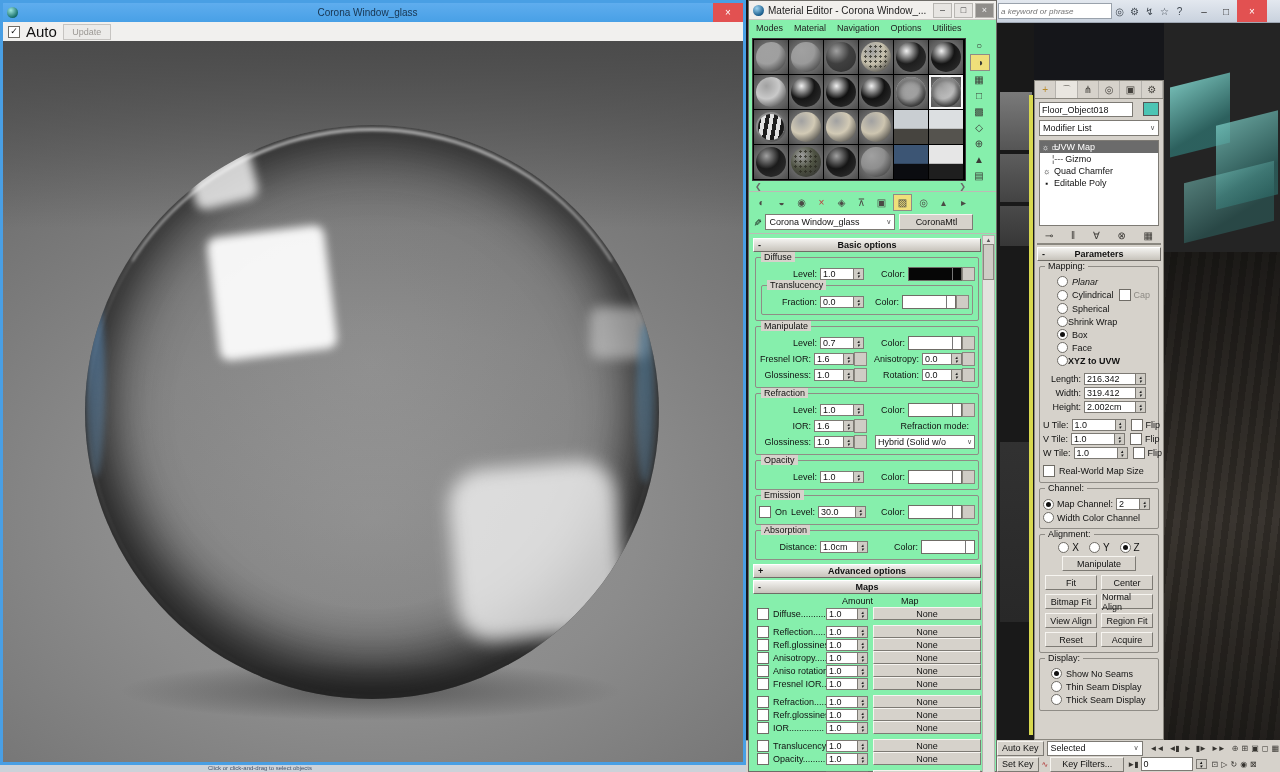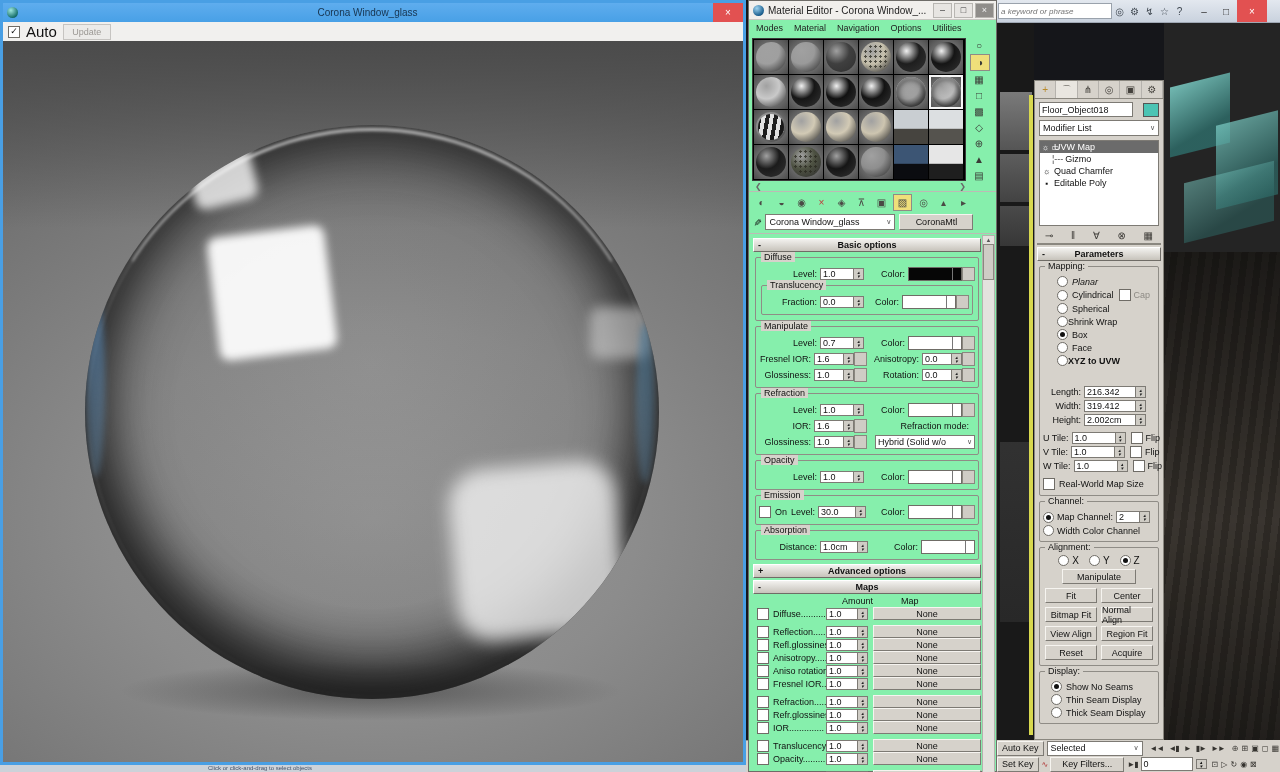--- a/index.html
+++ b/index.html
@@ -91,21 +91,21 @@
   .maprow{display:flex;align-items:center;height:13px;padding:0 2px 0 6px;font-size:9px}
   .maprow.gap{margin-top:5px}
   .maprow .lbl{flex:1;white-space:nowrap;overflow:hidden;margin-left:4px}
   .nb{flex:none;width:106px;height:11px;margin-left:5px}
   
   #cp{left:1034px;top:80px;width:130px;height:660px;background:#d6d2cb;border:1px solid #8a877f;box-sizing:border-box;z-index:3}
   #cp-tabs{display:flex;height:17px;border-bottom:1px solid #8a877f}
   .cptab{flex:1;display:flex;align-items:center;justify-content:center;font-size:10px;color:#44413c;border-right:1px solid #b5b2ad}
   .cptab.active{background:#e9e6e0}
   .cptab.create{color:#b98a2a}
-  #cp-name{display:flex;align-items:center;gap:10px;padding:3px 4px}
+  #cp-name{display:flex;align-items:flex-start;gap:10px;padding:3px 4px}
   #cp-name .nm{flex:1;height:13px;background:#fff;border:1px solid #7d7a74;display:flex;align-items:center;padding:0 2px;font-size:9px}
   #cp-name .cw{width:14px;height:12px;background:#4cc4b4;border:1px solid #555;flex:none}
   #modlist{margin:0 4px;height:14px;background:#fff;border:1px solid #7d7a74;display:flex;align-items:center;justify-content:space-between;padding:0 3px;font-size:9px}
   #stack{margin:4px 4px 0 4px;height:84px;background:#fff;border:1px solid #7d7a74;font-size:9px;overflow:hidden}
   .strow{display:flex;align-items:center;height:12px;padding:0 2px;white-space:nowrap}
   .strow.sel{background:#6b6b6b;color:#fff}
   .strow .ic{width:10px;text-align:center;font-size:8px;margin-right:2px;flex:none}
   .strow .giz{color:#444;margin-left:10px;margin-right:2px}
   #stack-tools{display:flex;align-items:center;justify-content:space-between;padding:2px 8px;border-bottom:2px solid #8a877f;margin:2px 2px}
   .stl{font-size:10px;color:#3c3a36}
@@ -780,21 +780,21 @@
         <div class="frow">
           <span class="rd"></span>
           <span style="padding-left: 4px;">Face</span>
         </div>
         <div class="frow">
           <span class="rd"></span>
           <span style=" font-weight: bold;">XYZ to UVW</span>
         </div>
       </div>
 
-    <div class="frow" style="margin-top:20px">
+    <div class="frow" style="margin-top:7px">
       <span class="lr" style="width:38px">Length:</span>
       <span class="spin">
         <span class="v" style="width:46px">216.342</span>
           <span class="ar">
             <i>▴</i>
             <i>▾</i>
           </span>
       </span>
     </div>
     <div class="frow">

